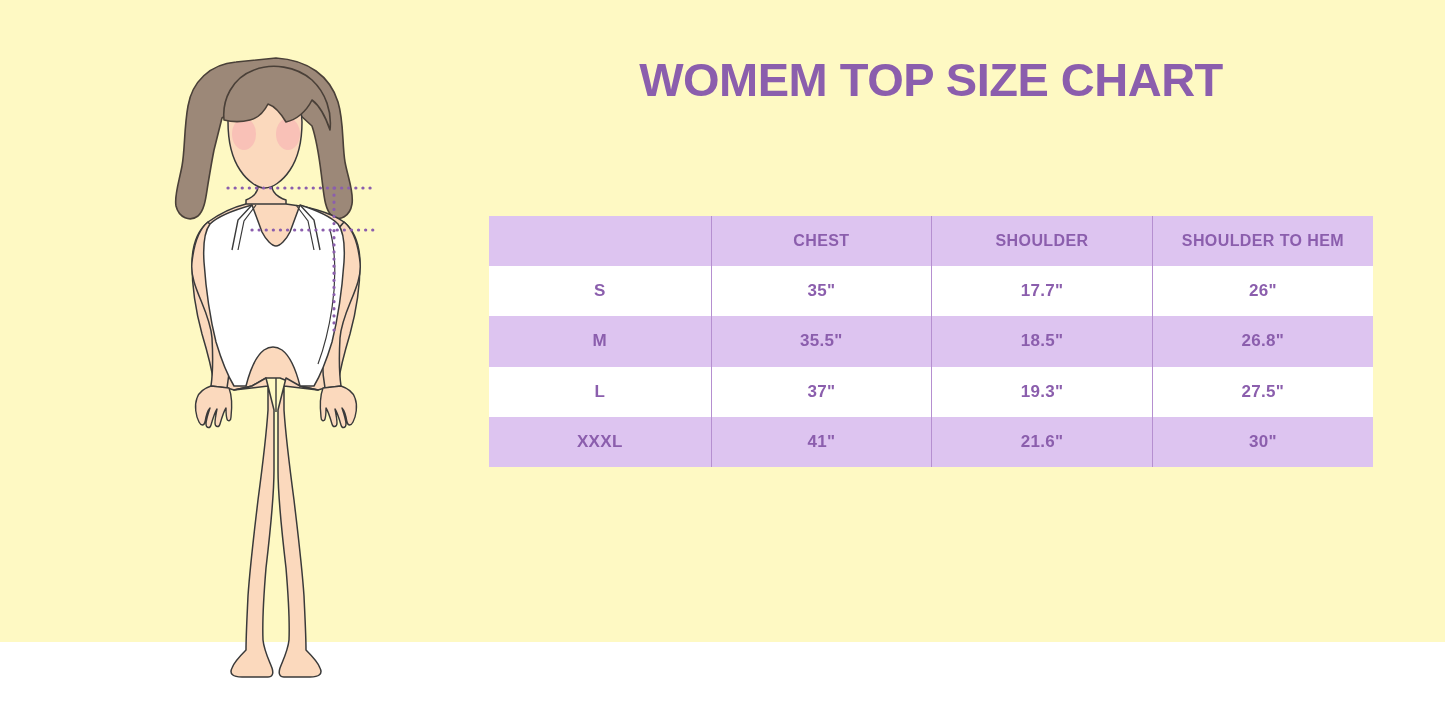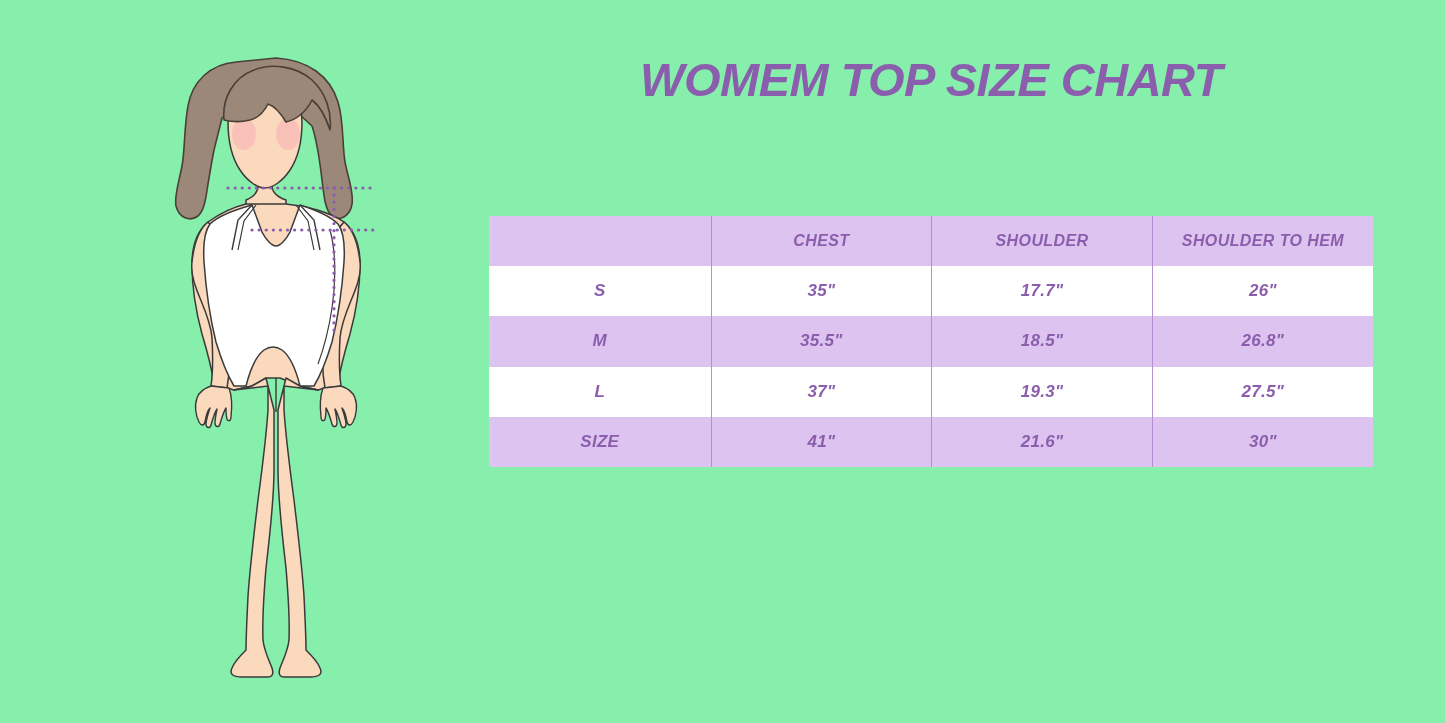--- a/index.html
+++ b/index.html
@@ -9,23 +9,22 @@
     width: 1445px;
     height: 723px;
     background: #ffffff;
     font-family: "Liberation Sans", sans-serif;
     overflow: hidden;
   }
 
   #page {
     position: relative;
     width: 1445px;
-    height: 723px;
-    background: #86efac;
-    font-style: italic;
+    height: 642px;
+    background: #fef9c3;
   }
 
   
   #figure-panel {
     position: absolute;
     left: 0;
     top: 0;
     width: 470px;
     height: 723px;
   }
@@ -267,21 +266,21 @@
             <td>18.5"</td>
             <td>26.8"</td>
           </tr>
           <tr class="row-plain">
             <td>L</td>
             <td>37"</td>
             <td>19.3"</td>
             <td>27.5"</td>
           </tr>
           <tr class="row-tint">
-            <td>SIZE</td>
+            <td>XXXL</td>
             <td>41"</td>
             <td>21.6"</td>
             <td>30"</td>
           </tr>
         </tbody>
     </table>
   </div>
 
 </div>
 

